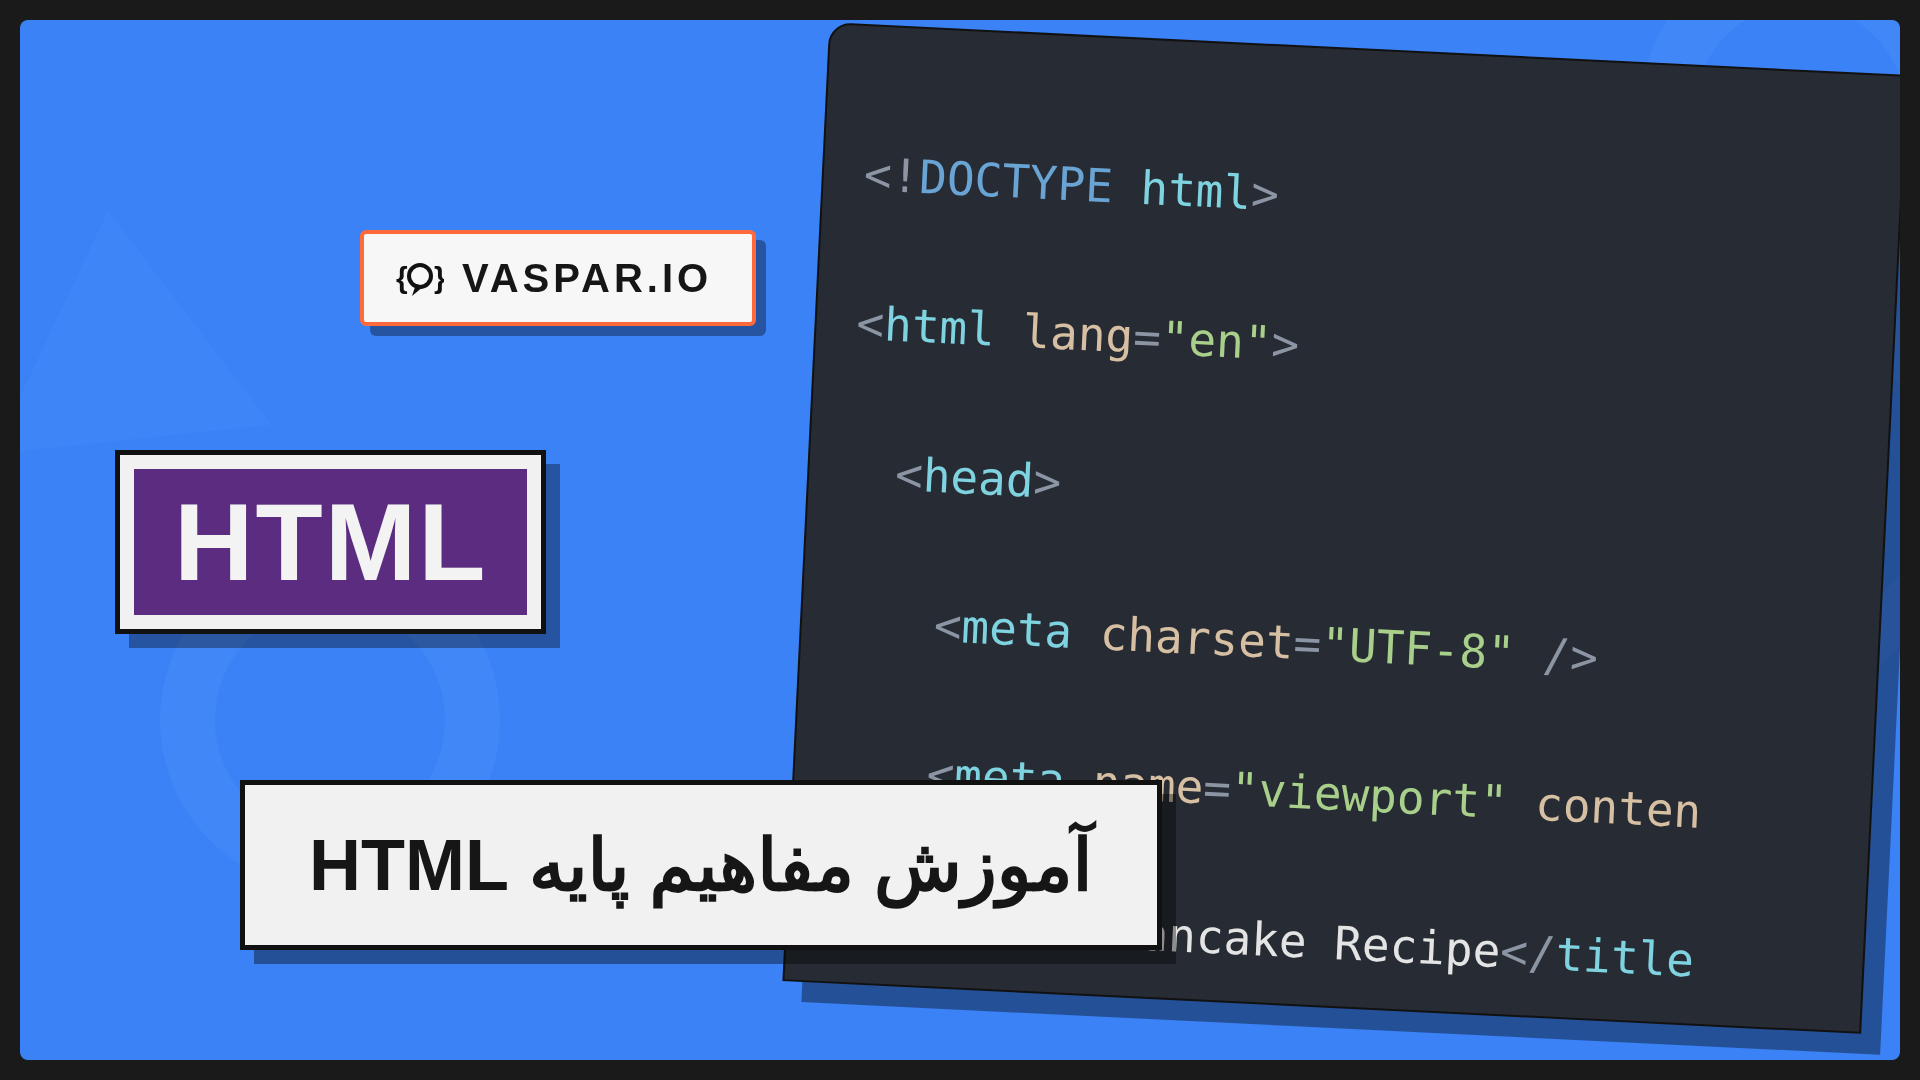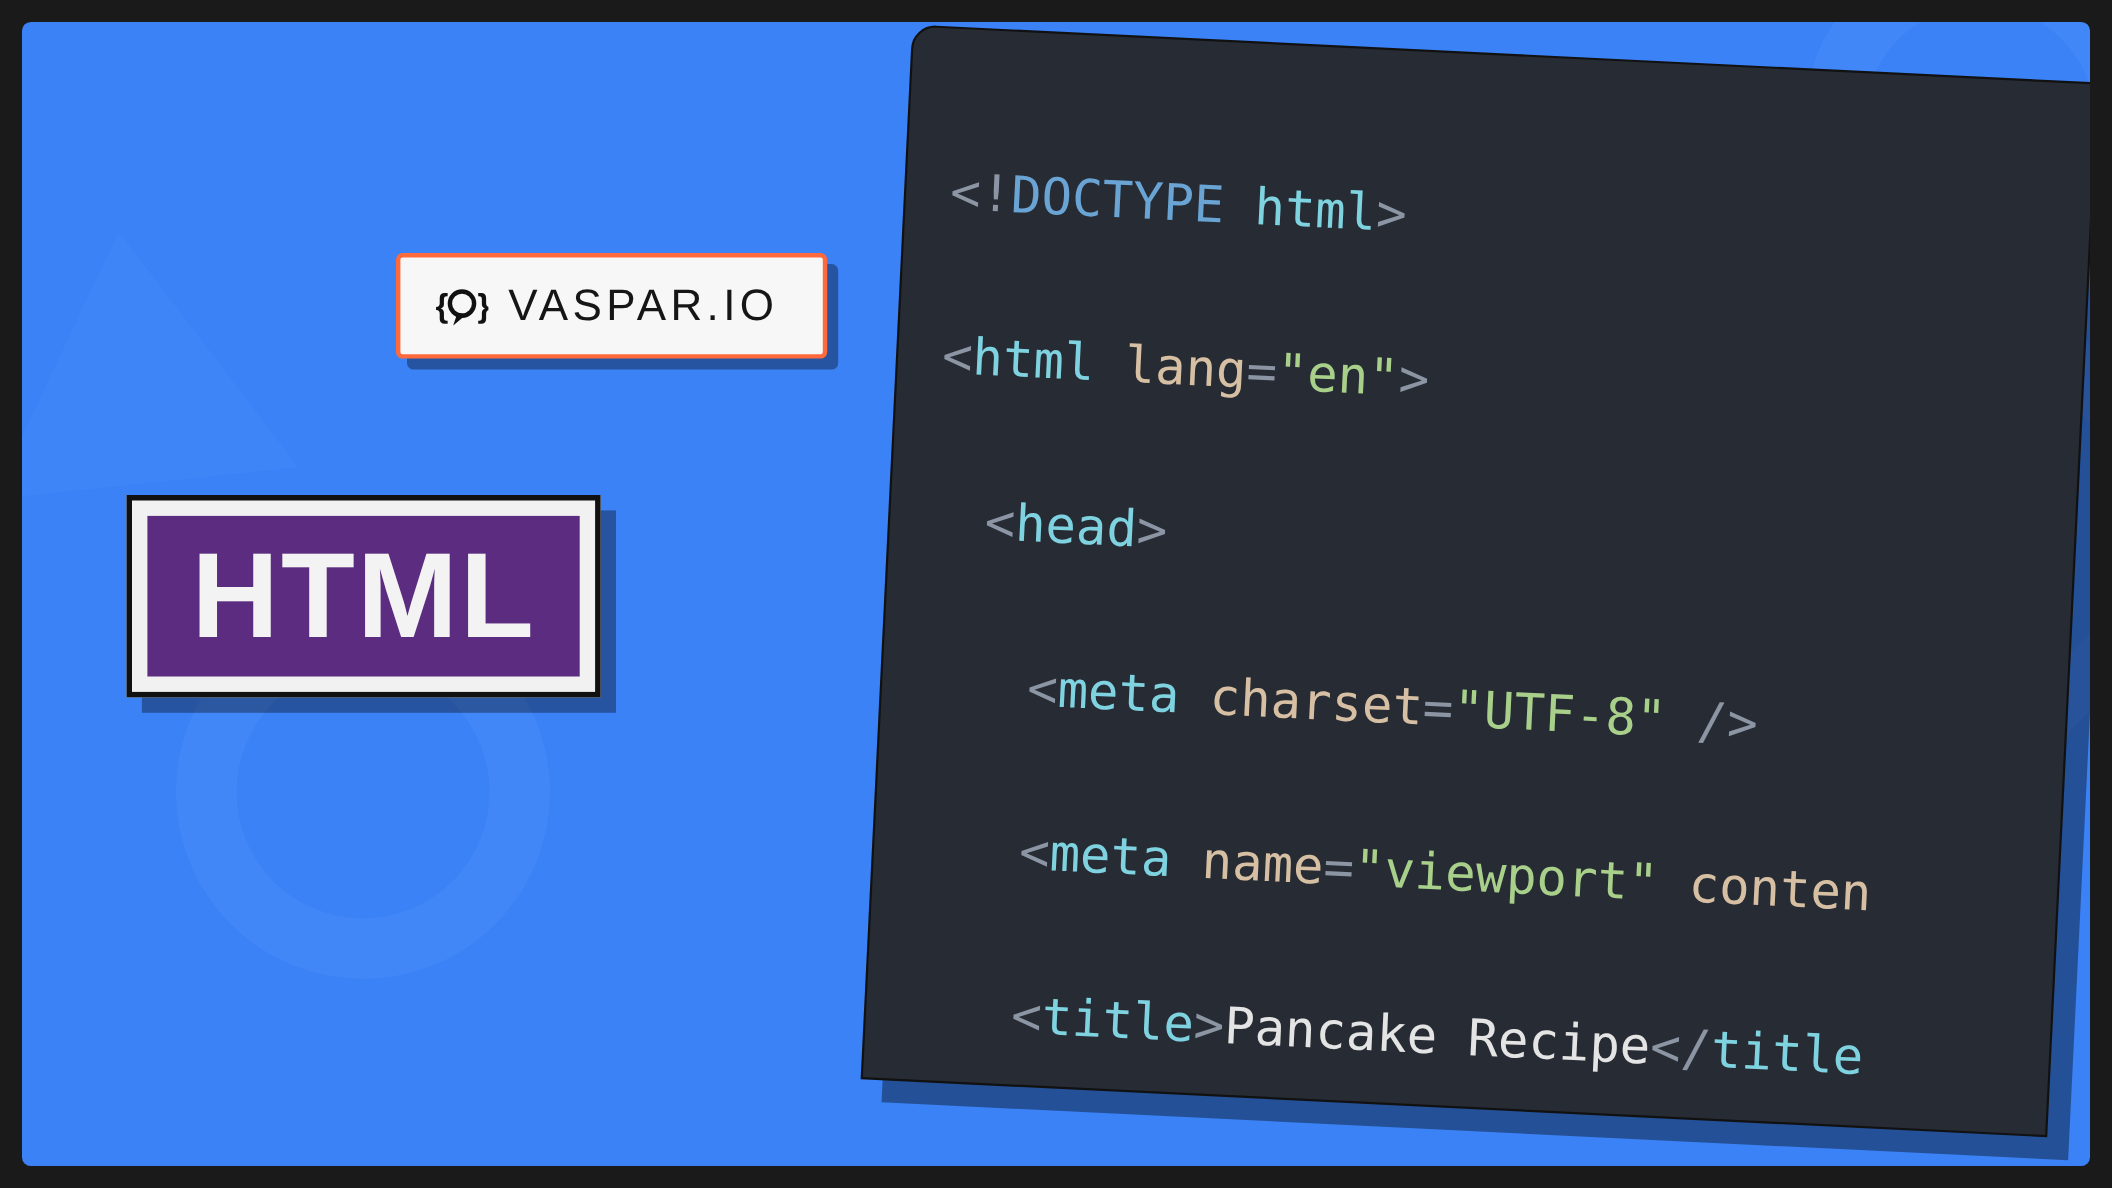--- a/index.html
+++ b/index.html
@@ -71,21 +71,21 @@
     display: flex;
     align-items: center;
     gap: 18px;
     box-shadow: 10px 10px 0 rgba(0,0,0,0.35);
   }
   .logo-icon {
     width: 48px; height: 48px; color:#111;
   }
   .logo-text {
     font-size: 40px;
-    font-weight: 400;
+    font-weight: 700;
     letter-spacing: 4px;
     color: #161616;
   }
 
   
   .html-badge {
     position: absolute;
     left: 95px;
     top: 430px;
     background: #f1f1f1;
@@ -194,14 +194,17 @@
     </span>
     <span class="logo-text">VASPAR.IO</span>
   </div>
 
   <div class="html-badge">
     <div class="html-badge-inner">
       <div class="html-badge-text">HTML</div>
     </div>
   </div>
 
+  <div class="title-card">
+    <div class="title-text">آموزش مفاهیم پایه HTML</div>
+  </div>
 
 </div>
 
 </body></html>

